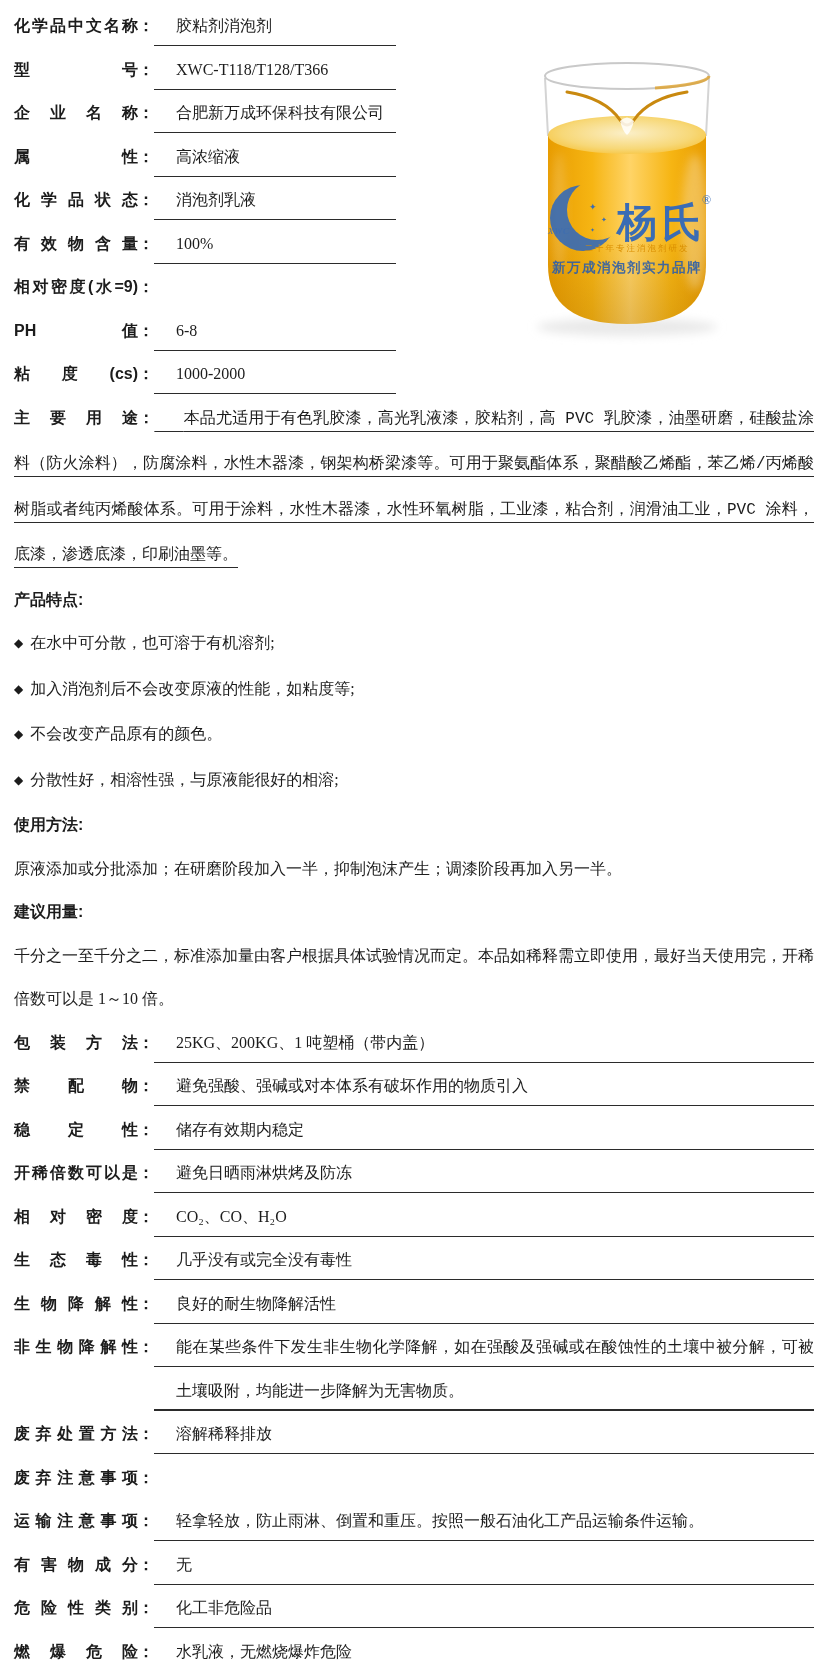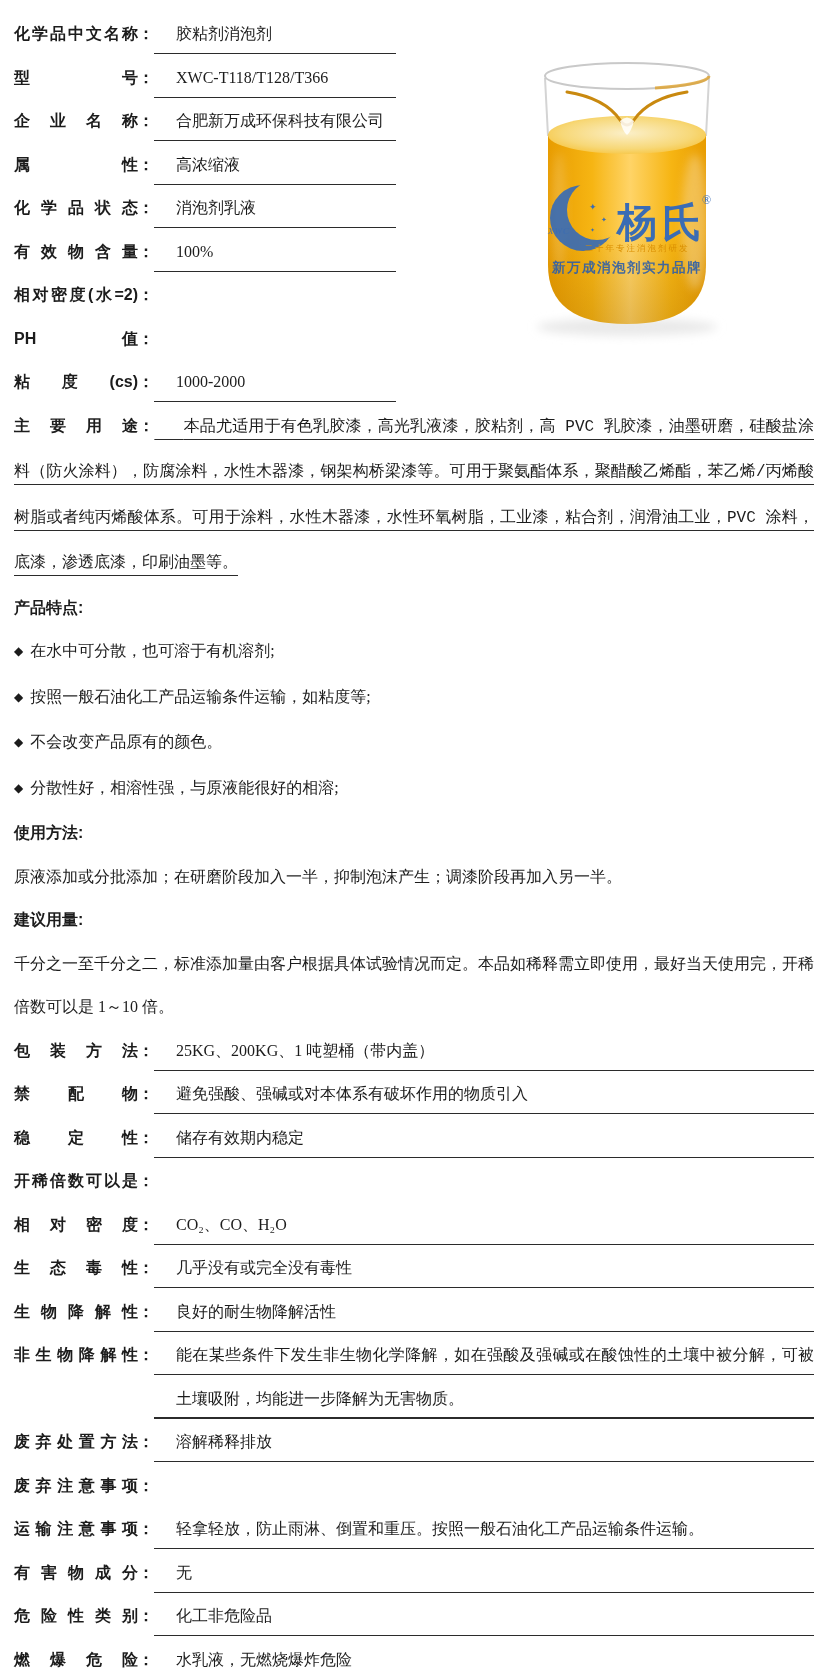--- a/index.html
+++ b/index.html
@@ -21,21 +21,21 @@
     background:var(--page-bg);
     color:var(--text-color);
     font-family:"Liberation Serif","DejaVu Serif",serif;
     font-size:16px;
     overflow:hidden;
     position:relative;
   }
   .doc{
     position:relative;
     width:830px;height:1668px;
-    padding:12px 16px 0 14px;
+    padding:4px 16px 0 14px;
   }
   .line{line-height:43.5px;}
   .b,.flabel,.colon,.heading{
     font-family:"Liberation Sans","DejaVu Sans",sans-serif;
     font-weight:700;
   }
   
   .frow{display:flex;align-items:flex-start;}
   .flabel{
     display:inline-block;
@@ -110,40 +110,41 @@
     <span class="flabel">化学品状态</span>
       <span class="colon">：</span>
     <span class="fval short">消泡剂乳液</span>
   </div>
   <div class="frow line">
     <span class="flabel">有效物含量</span>
       <span class="colon">：</span>
     <span class="fval short">100%</span>
   </div>
   <div class="frow line">
-    <span class="flabel">相对密度(水=2)</span>
+    <span class="flabel">相对密度(水=9)</span>
       <span class="colon">：</span>
   </div>
   <div class="frow line">
     <span class="flabel">PH值</span>
       <span class="colon">：</span>
+    <span class="fval short">6-8</span>
   </div>
   <div class="frow line">
     <span class="flabel">粘度(cs)</span>
       <span class="colon">：</span>
     <span class="fval short">1000-2000</span>
   </div>
 
   <div class="para line">
     <span class="flabel">主要用途</span><span class="colon">：</span><span class="uline"><span>&nbsp;&nbsp;&nbsp;</span><span>本品尤适用于有色乳胶漆，高光乳液漆，胶粘剂，高 PVC 乳胶漆，油墨研磨，硅酸盐涂料（防火涂料），防腐涂料，水性木器漆，钢架构桥梁漆等。可用于聚氨酯体系，聚醋酸乙烯酯，苯乙烯/丙烯酸树脂或者纯丙烯酸体系。可用于涂料，水性木器漆，水性环氧树脂，工业漆，粘合剂，润滑油工业，PVC 涂料，底漆，渗透底漆，印刷油墨等。</span></span>
   </div>
 
   <div class="heading line">产品特点:</div>
   <div class="line"><span class="bullet-marker">◆</span><span>在水中可分散，也可溶于有机溶剂;</span></div>
-  <div class="line"><span class="bullet-marker">◆</span><span>按照一般石油化工产品运输条件运输，如粘度等;</span></div>
+  <div class="line"><span class="bullet-marker">◆</span><span>加入消泡剂后不会改变原液的性能，如粘度等;</span></div>
   <div class="line"><span class="bullet-marker">◆</span><span>不会改变产品原有的颜色。</span></div>
   <div class="line"><span class="bullet-marker">◆</span><span>分散性好，相溶性强，与原液能很好的相溶;</span></div>
 
   <div class="heading line">使用方法:</div>
   <div class="plain line">原液添加或分批添加；在研磨阶段加入一半，抑制泡沫产生；调漆阶段再加入另一半。</div>
 
   <div class="heading line">建议用量:</div>
   <div class="plain line">千分之一至千分之二，标准添加量由客户根据具体试验情况而定。本品如稀释需立即使用，最好当天使用完，开稀倍数可以是 1～10 倍。</div>
 
   <div class="frow line">
@@ -157,20 +158,21 @@
     <span class="fval long">避免强酸、强碱或对本体系有破坏作用的物质引入</span>
   </div>
   <div class="frow line">
     <span class="flabel">稳定性</span>
       <span class="colon">：</span>
     <span class="fval long">储存有效期内稳定</span>
   </div>
   <div class="frow line">
     <span class="flabel">开稀倍数可以是</span>
       <span class="colon">：</span>
+    <span class="fval long">避免日晒雨淋烘烤及防冻</span>
   </div>
   <div class="frow line">
     <span class="flabel">相对密度</span>
       <span class="colon">：</span>
     <span class="fval long">CO₂、CO、H₂O</span>
   </div>
   <div class="frow line">
     <span class="flabel">生态毒性</span>
       <span class="colon">：</span>
     <span class="fval long">几乎没有或完全没有毒性</span>

